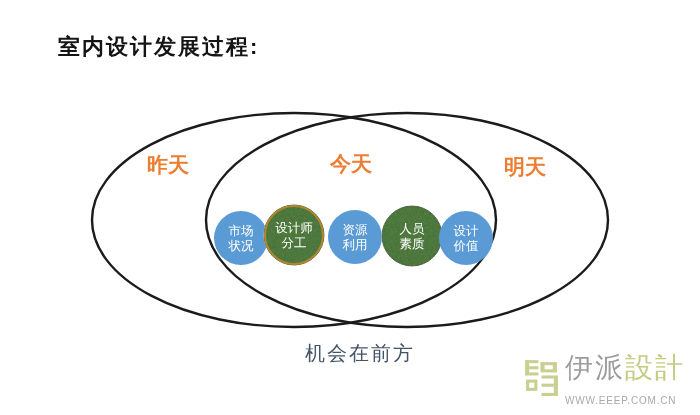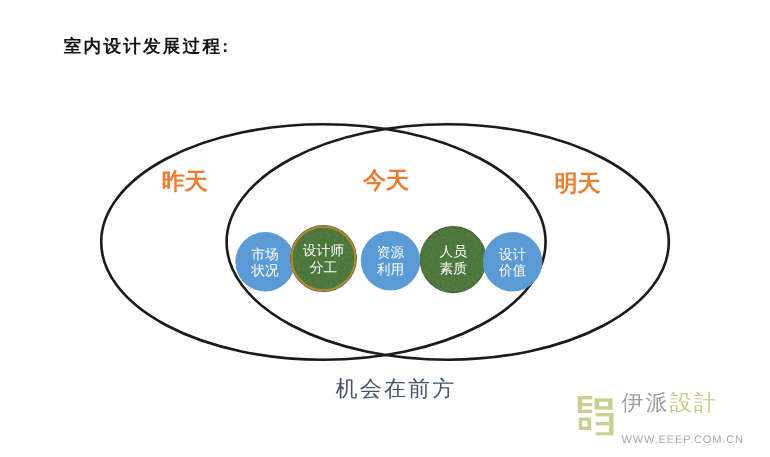--- a/index.html
+++ b/index.html
@@ -2,21 +2,21 @@
 <html><head>
 <meta charset="utf-8">
 <style>
   html,body{margin:0;padding:0;background:#ffffff;}
   .stage{
     position:relative;width:700px;height:415px;background:#ffffff;
     font-family:"Liberation Sans","DejaVu Sans",sans-serif;overflow:hidden;
   }
   .title{
     position:absolute;left:58px;top:32px;margin:0;
-    font-size:16px;font-weight:700;color:#141414;letter-spacing:2px;white-space:nowrap;
+    font-size:22px;font-weight:700;color:#141414;letter-spacing:2px;white-space:nowrap;
   }
   svg.diagram{position:absolute;left:0;top:0;display:block;}
   .zone-label{
     font-family:"Liberation Sans","DejaVu Sans",sans-serif;
     font-size:21px;font-weight:700;text-anchor:middle;
   }
   .circle-text{
     font-family:"Liberation Sans","DejaVu Sans",sans-serif;
     font-size:12.5px;fill:#ffffff;text-anchor:middle;
   }
@@ -24,21 +24,21 @@
     position:absolute;left:10px;top:340px;width:700px;text-align:center;
     font-size:20px;color:#44546A;letter-spacing:2px;
   }
   .watermark{
     position:absolute;left:525px;top:355px;
     display:flex;align-items:flex-start;gap:7px;
   }
   .wm-logo{display:block;margin-top:2px;}
   .wm-textcol{display:flex;flex-direction:column;}
   .wm-brand{
-    font-size:20px;line-height:25px;letter-spacing:2px;white-space:nowrap;
+    font-size:28px;line-height:25px;letter-spacing:2px;white-space:nowrap;
     color:#9d9d9d;
   }
   .wm-brand .wm-green{color:#c3cb80;}
   .wm-url{
     font-size:10px;line-height:12px;color:#a9a9a9;letter-spacing:0.8px;margin-top:15px;
     white-space:nowrap;
   }
 </style>
 </head>
 <body>

